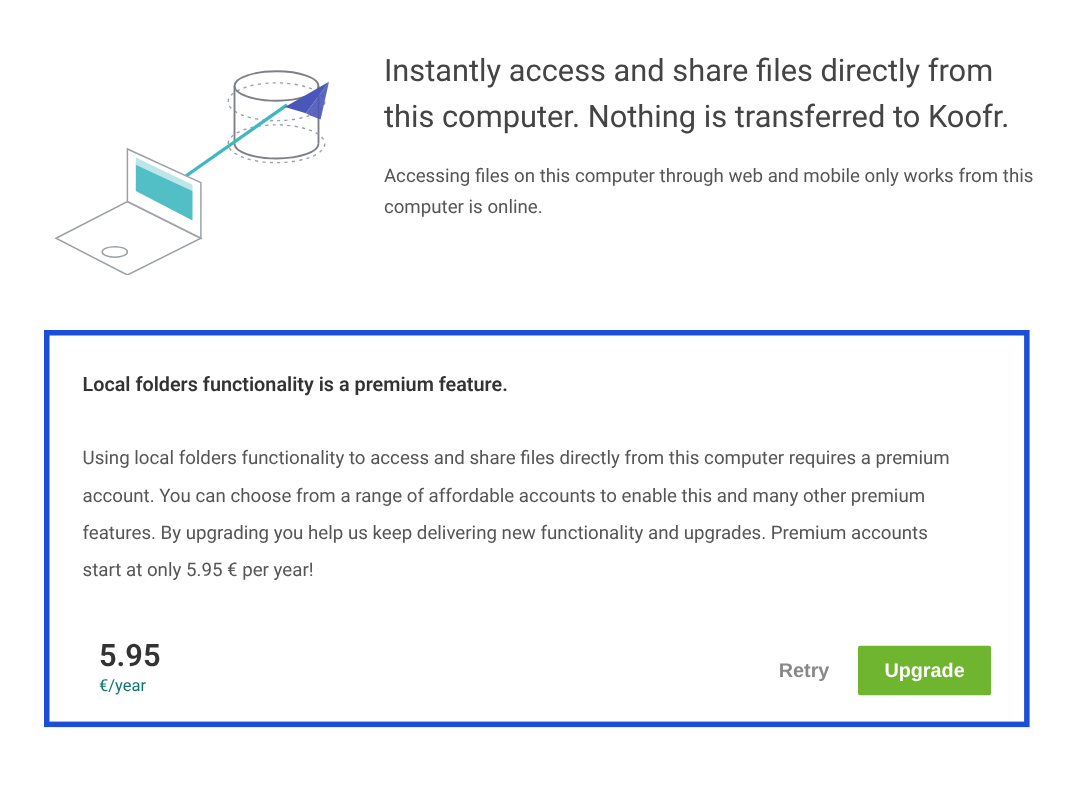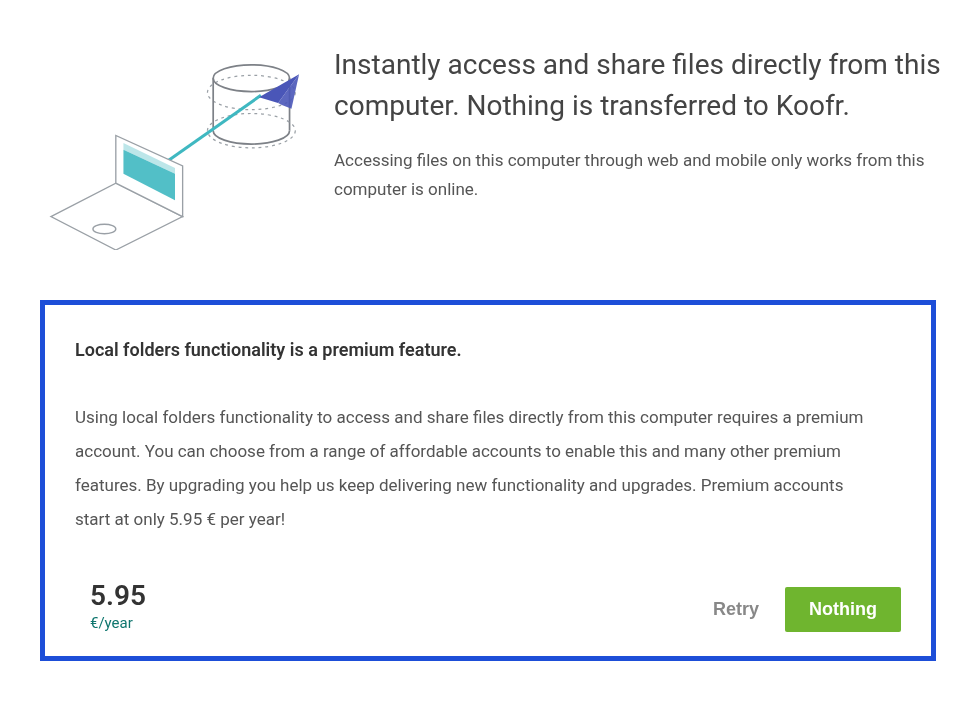--- a/index.html
+++ b/index.html
@@ -9,21 +9,21 @@
       color: #444;
       width: 976px;
       height: 726px;
       overflow: hidden;
     }
     .container {
       padding: 30px 30px 30px 30px;
     }
     .hero {
       display: flex;
-      gap: 14px;
+      gap: 29px;
       align-items: flex-start;
       margin-bottom: 60px;
     }
     .hero-illustration {
       flex: 0 0 290px;
       height: 210px;
       padding-top: 10px;
     }
     .hero-text {
       flex: 1;
@@ -153,18 +153,18 @@
   <div class="premium-box">
     <div class="premium-heading">Local folders functionality is a premium feature.</div>
     <div class="premium-body">Using local folders functionality to access and share files directly from this computer requires a premium account. You can choose from a range of affordable accounts to enable this and many other premium features. By upgrading you help us keep delivering new functionality and upgrades. Premium accounts start at only 5.95 € per year!</div>
     <div class="premium-footer">
       <div class="price-block">
         <div class="price-amount">5.95</div>
         <div class="price-unit">€/year</div>
       </div>
       <div class="actions">
         <button class="link-retry">Retry</button>
-        <button class="btn-upgrade">Nothing</button>
+        <button class="btn-upgrade">Upgrade</button>
       </div>
     </div>
   </div>
 
 </div>
 
 </body></html>

